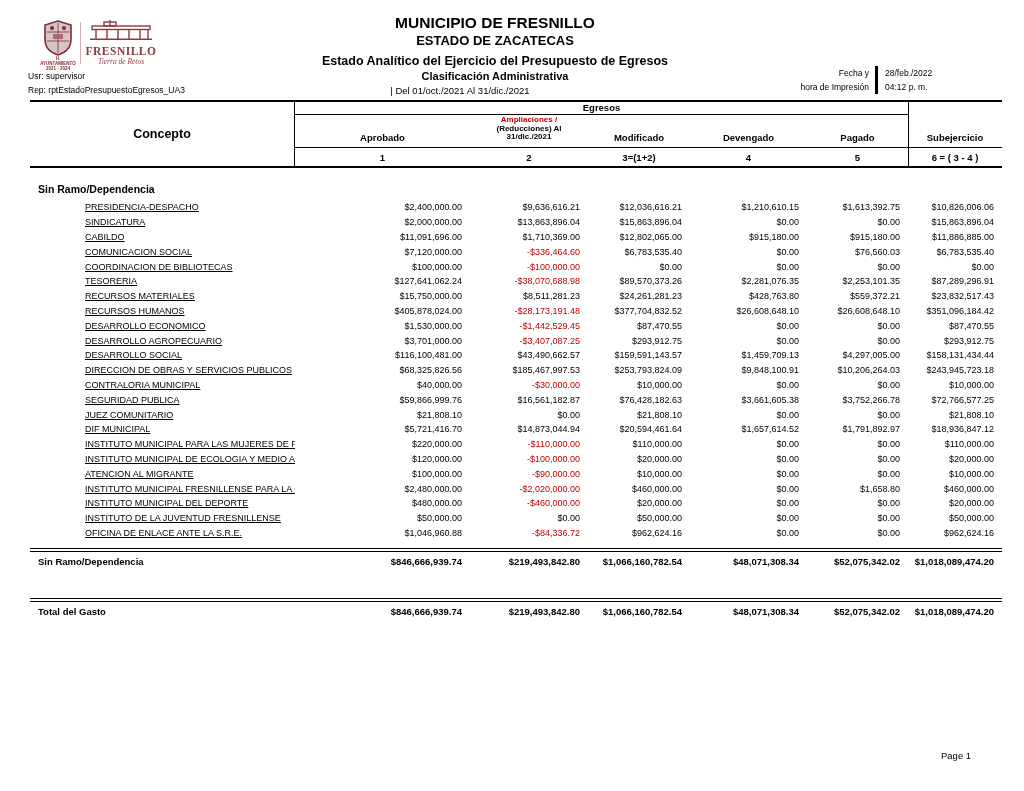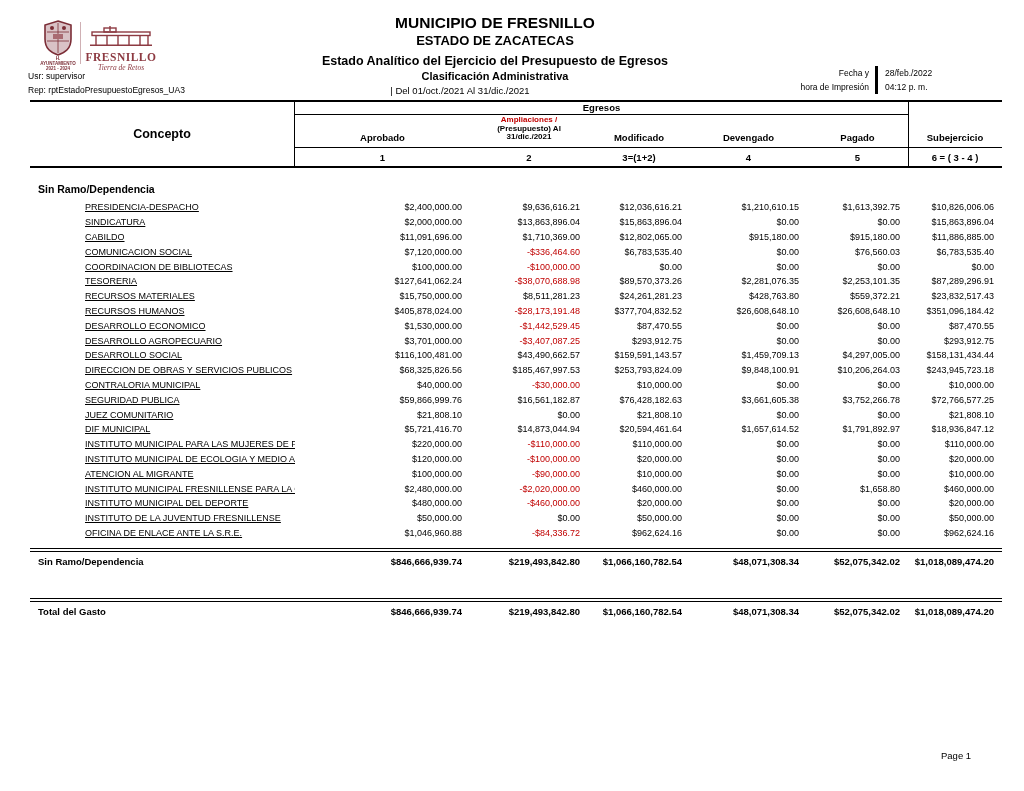--- a/index.html
+++ b/index.html
@@ -7,21 +7,21 @@
     position:relative; width:1024px; height:791px; background:#ffffff;
     font-family:"Liberation Sans", sans-serif; color:#000; overflow:hidden;
     margin:0 auto;
   }
   
   .logo { position:absolute; left:40px; top:16px; width:118px; height:54px; }
   .crest { position:absolute; left:2px; top:3px; }
   .crest-caption { position:absolute; left:0px; top:40px; width:36px; text-align:center;
     font-size:4.5px; line-height:5px; color:#7b2d36; font-weight:bold; }
   .logo-divider { position:absolute; left:40px; top:6px; width:1px; height:42px; background:#cfb0b4; }
-  .logo-right { position:absolute; left:45px; top:8px; width:72px; text-align:center; }
+  .logo-right { position:absolute; left:45px; top:2px; width:72px; text-align:center; }
   .logo-name { font-family:"Liberation Serif", serif; font-weight:bold; font-size:11.5px;
     letter-spacing:0.5px; color:#8d3a42; margin-top:1px; }
   .logo-tagline { font-family:"Liberation Serif", serif; font-style:italic; font-size:7.5px;
     color:#8d3a42; margin-top:0px; }
   
   .titles { position:absolute; left:0; top:14px; width:990px; text-align:center; }
   .t1 { font-size:15.5px; font-weight:bold; }
   .t2 { font-size:13px;  font-weight:bold; margin-top:1px; }
   .t3 { font-size:12.5px; font-weight:bold; margin-top:6px; }
   .t4 { font-size:11px;  font-weight:bold; margin-top:2px; }
@@ -137,21 +137,21 @@
 
   <div class="thead">
     <div class="cell-concepto">Concepto</div>
     <div class="band-egresos">Egresos</div>
     <div class="divider-sub"></div>
     <div class="band-labels">
       <div class="col col-aprobado">Aprobado</div>
       <div class="col col-amp">
         <div class="amp-lines">
           <div class="amp-red">Ampliaciones /</div>
-          <div>(Presupuesto) Al</div>
+          <div>(Reducciones) Al</div>
           <div>31/dic./2021</div>
         </div>
       </div>
       <div class="col col-mod">Modificado</div>
       <div class="col col-dev">Devengado</div>
       <div class="col col-pag">Pagado</div>
       <div class="col col-sub">Subejercicio</div>
     </div>
     <div class="band-numbers">
       <div class="col col-aprobado">1</div>

